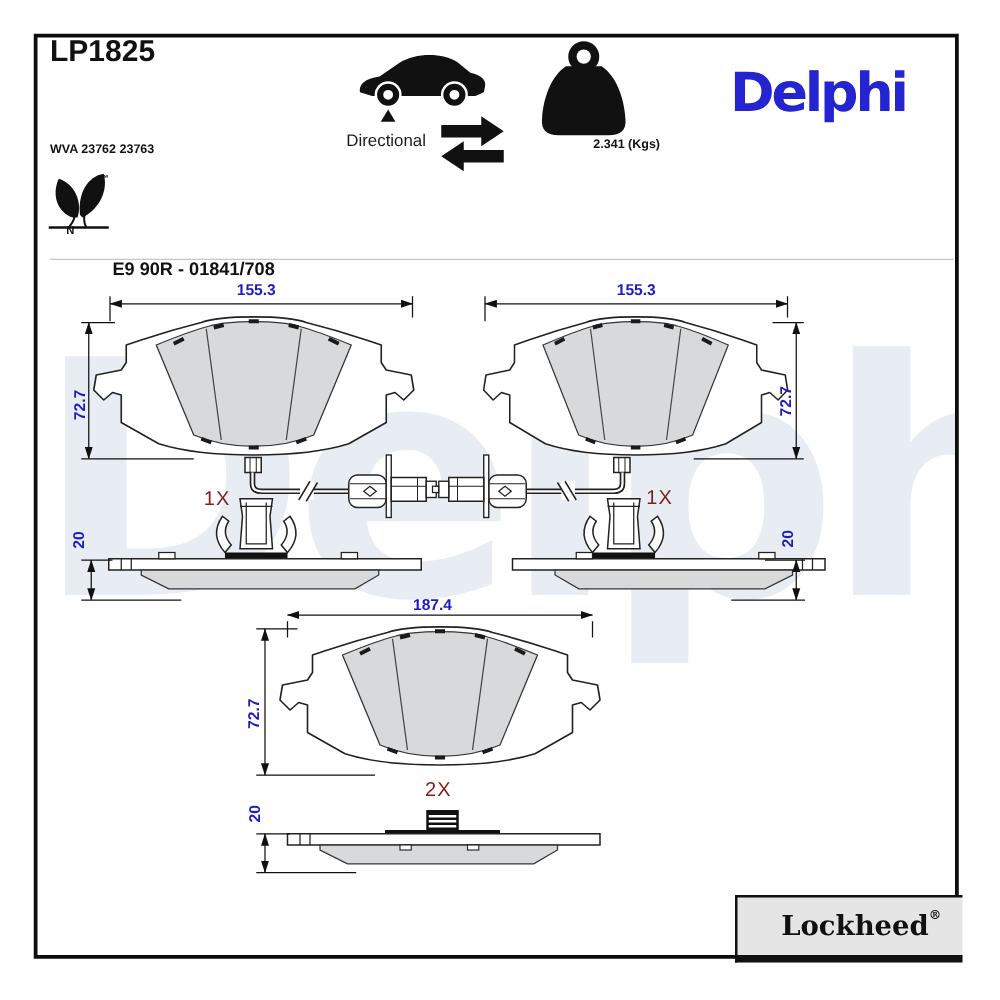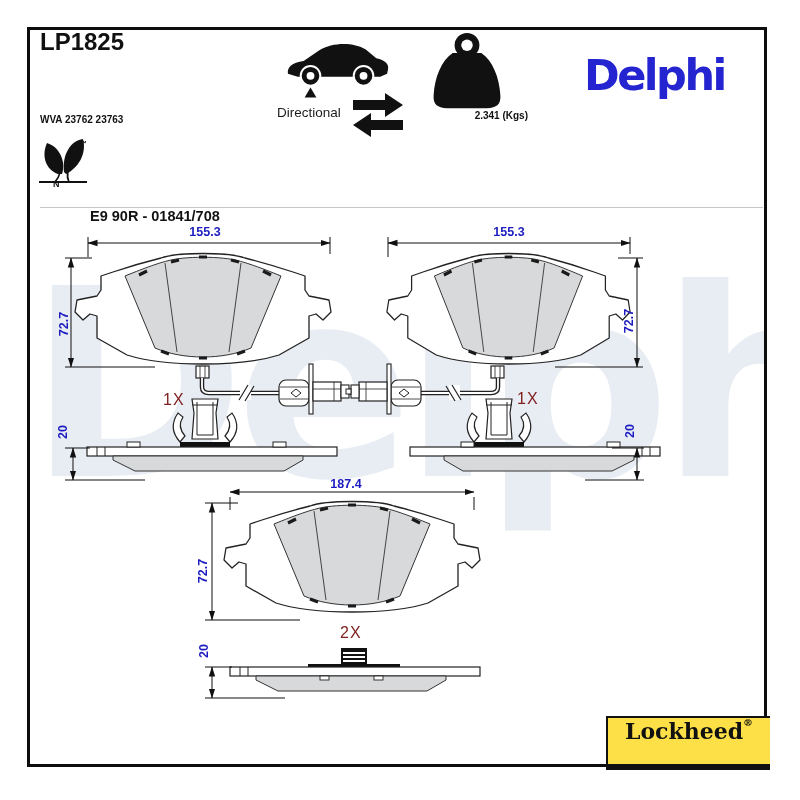--- a/index.html
+++ b/index.html
@@ -28,21 +28,21 @@
   .sep{left:40px;top:207px;width:723px;height:1px;background:#c6c6c6;z-index:3;}
   
   .dim{font-size:12.5px;font-weight:700;color:#1b1bbf;text-align:center;
        font-family:"Liberation Sans",sans-serif;white-space:nowrap;}
   .dim-h{width:60px;}
   .dim-v{width:60px;transform:rotate(-90deg);transform-origin:center center;}
   .qty{font-size:16px;color:#7f1d1d;letter-spacing:1px;}
   
   #lockheed{position:absolute;right:0;bottom:0;width:162px;height:46px;z-index:4;
             border-top:2px solid #111;border-left:2px solid #111;border-bottom:6px solid #111;
-            background:#fde047;display:flex;justify-content:center;}
+            background:#e5e5e5;display:flex;align-items:center;justify-content:center;padding-left:18px;}
   #lockheed .lk{font-family:"DejaVu Serif",serif;font-size:22px;font-weight:800;letter-spacing:0;}
   #lockheed sup{font-size:10px;font-weight:700;vertical-align:top;line-height:10px;}
 </style>
 </head>
 <body>
 
 <div id="page">
   <div id="frame">
     <div id="watermark">Delphi</div>
   </div>

